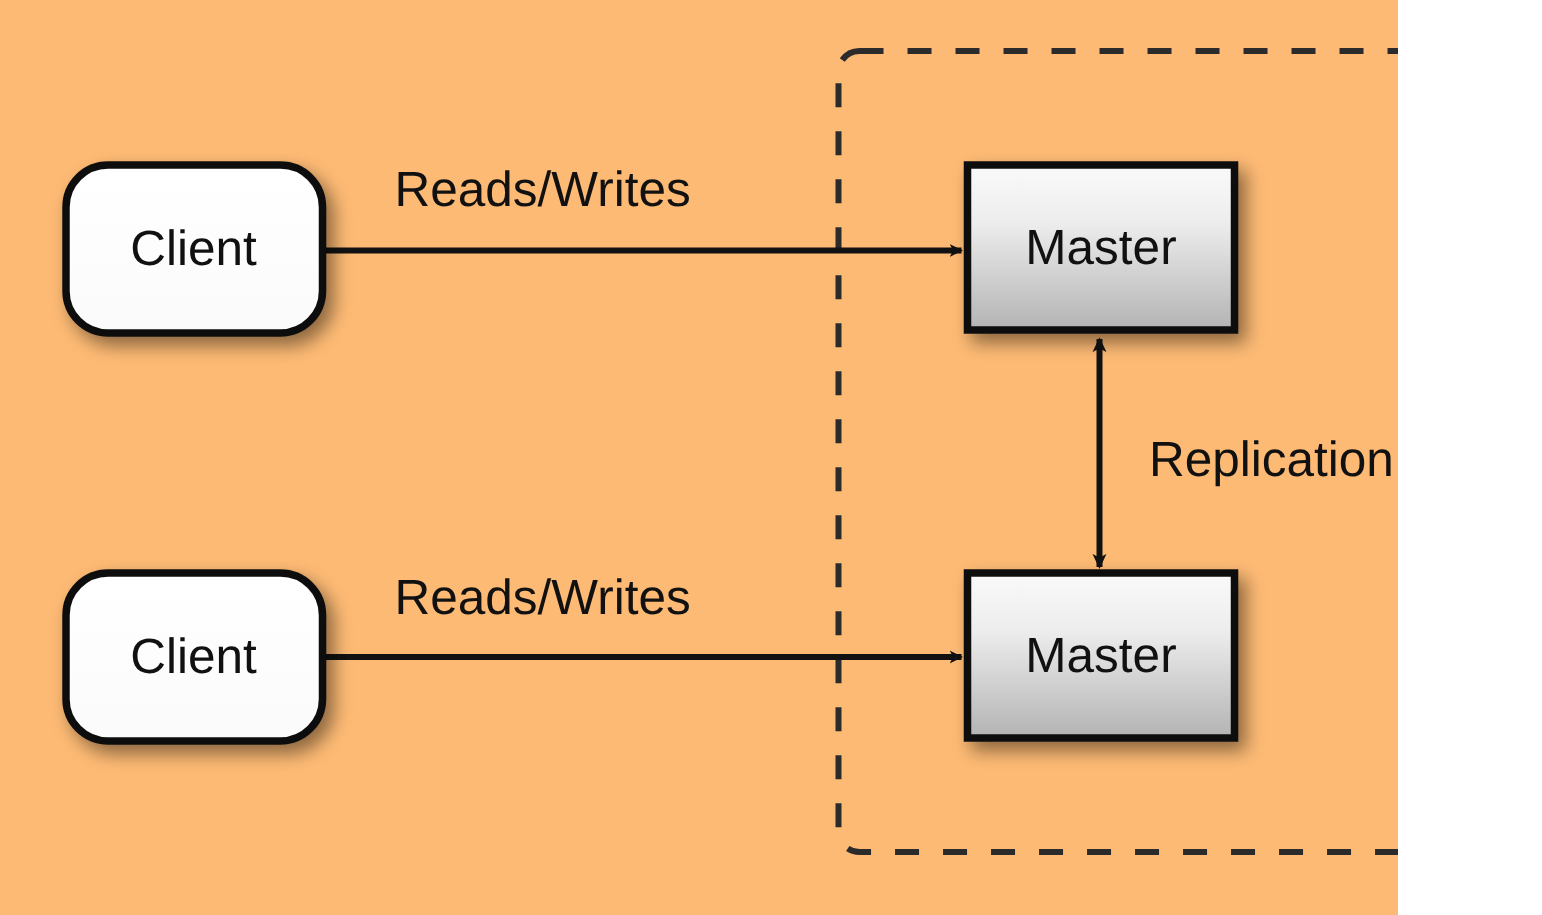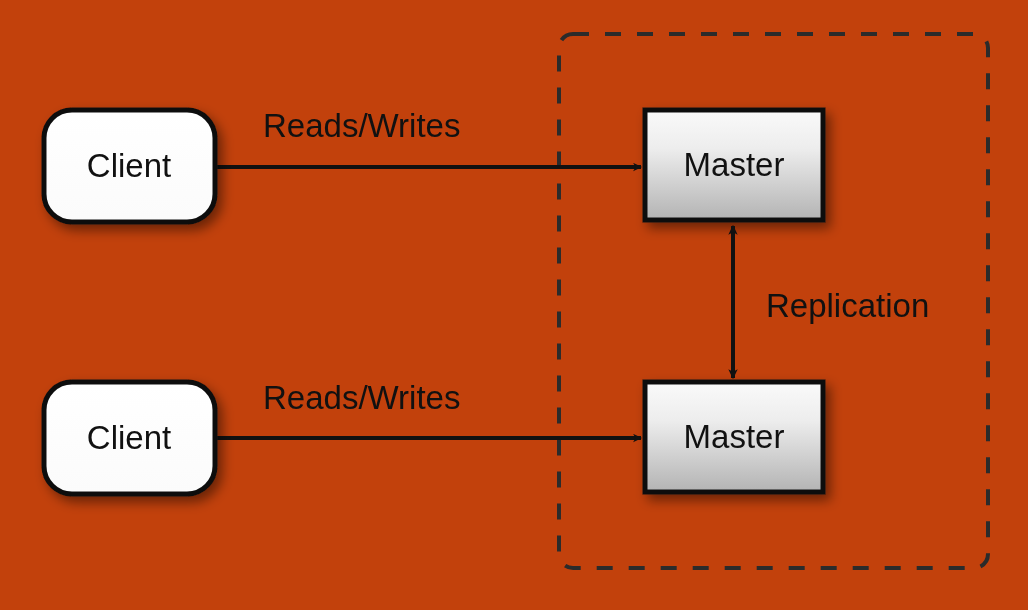--- a/index.html
+++ b/index.html
@@ -6,23 +6,23 @@
   html, body {
     margin: 0;
     padding: 0;
     background: #ffffff;
   }
   body {
     font-family: "Liberation Sans", sans-serif;
   }
   #canvas {
     position: relative;
-    width: 1028px;
+    width: 932px;
     height: 610px;
-    background: #c2410c;
+    background: #fdba74;
     overflow: hidden;
   }
   #canvas svg {
     position: absolute;
     top: 0;
     left: 0;
     width: 1028px;
     height: 610px;
   }
   .node-label {

